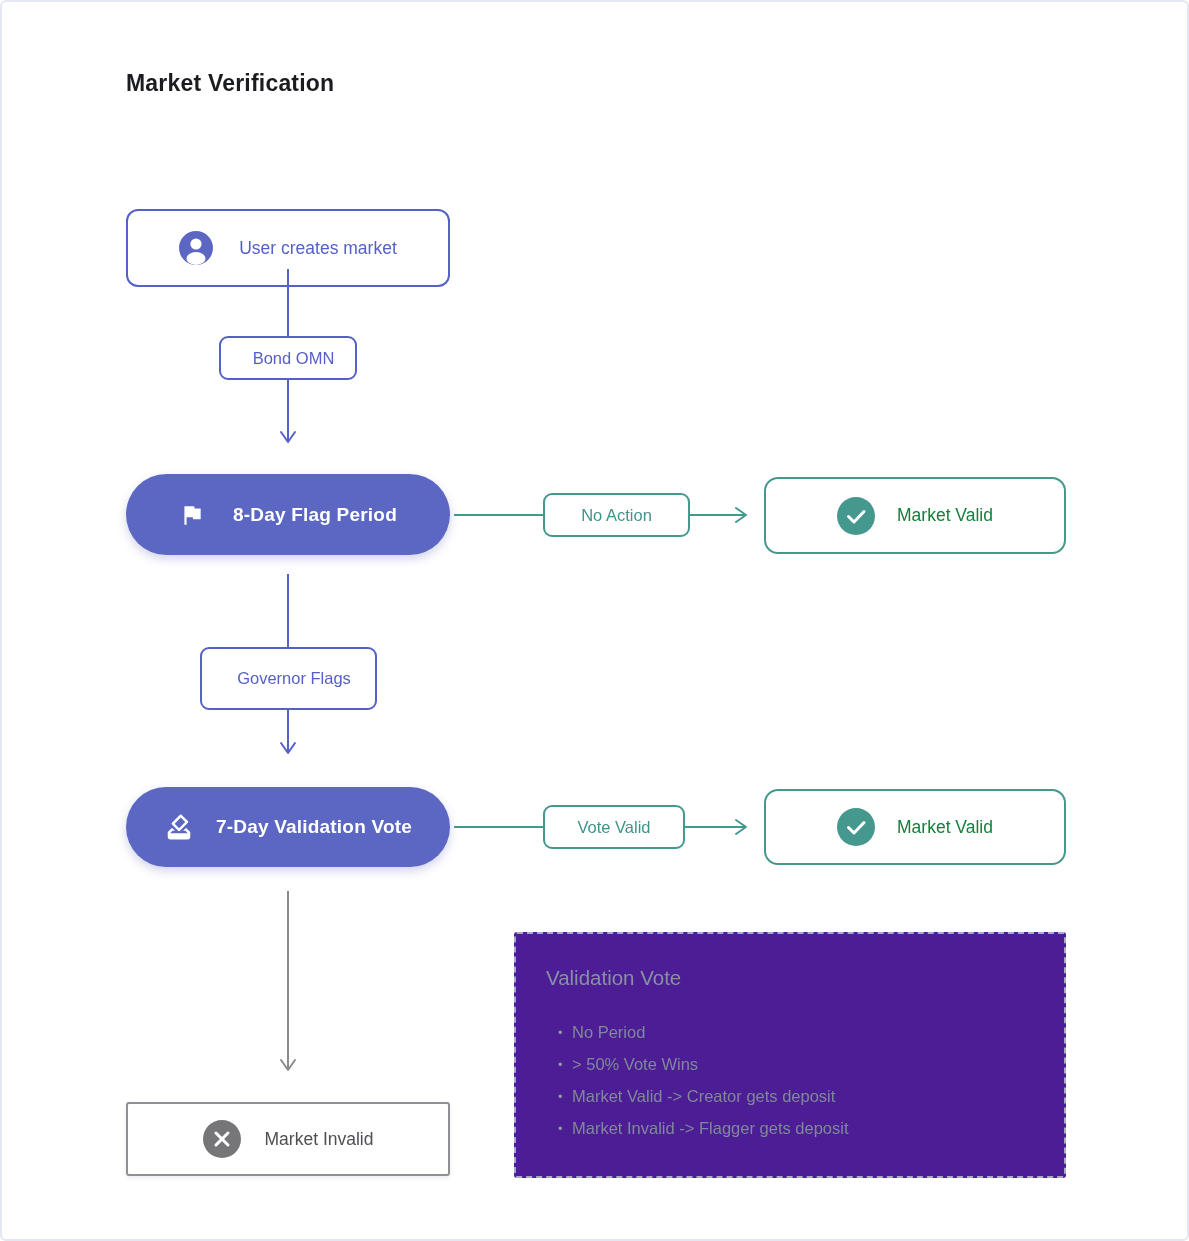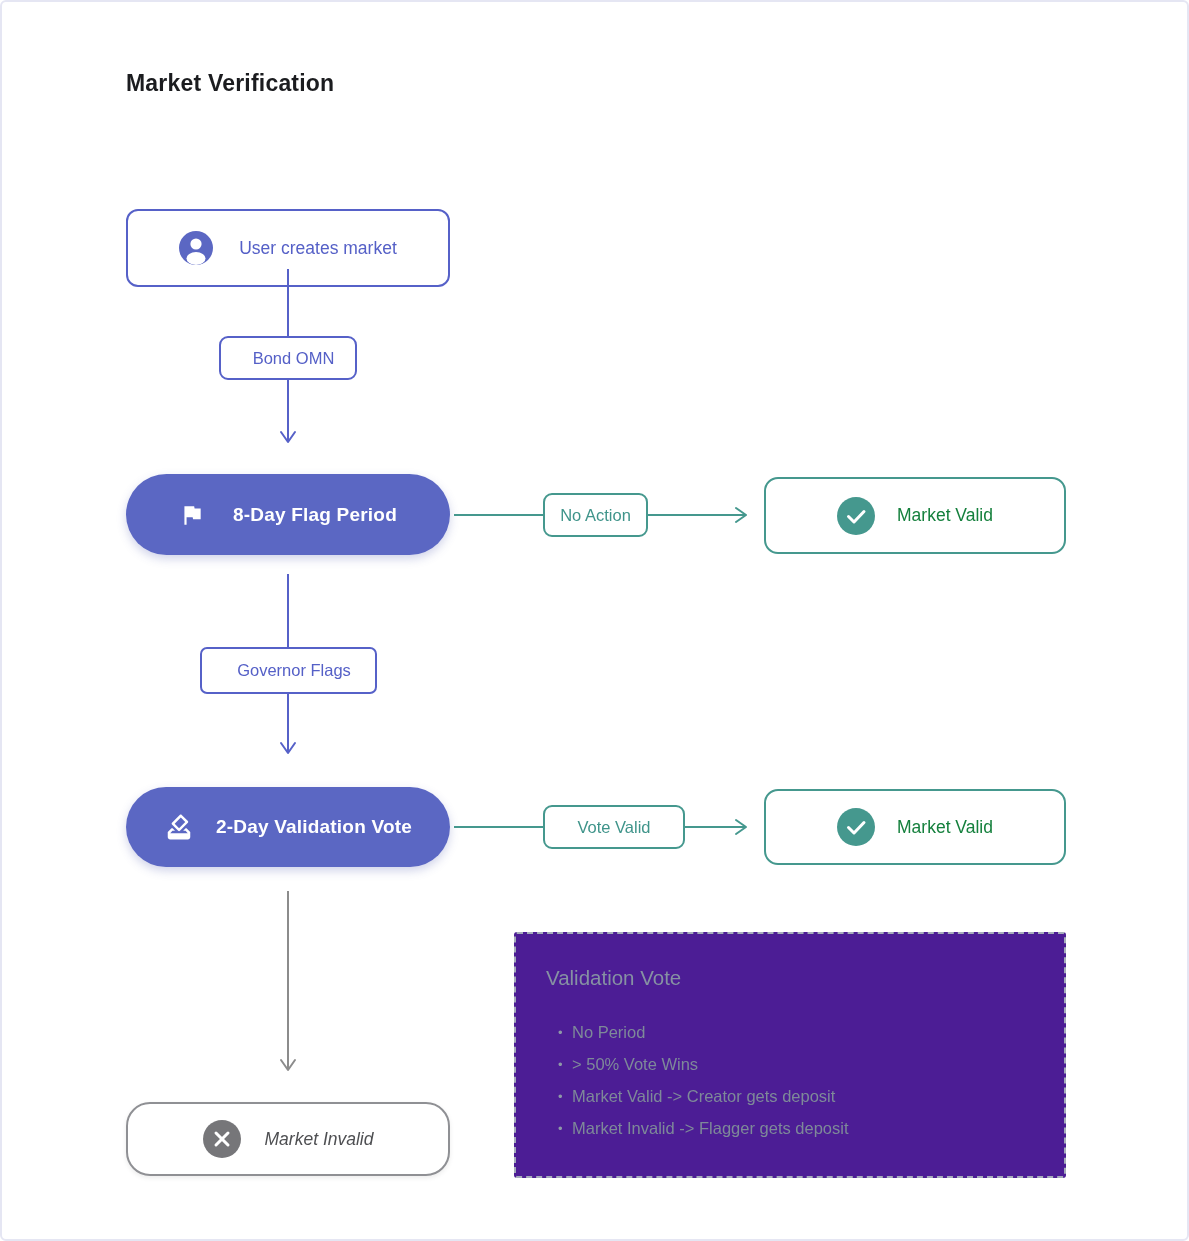--- a/index.html
+++ b/index.html
@@ -18,21 +18,21 @@
   }
   .node .lbl{white-space:nowrap;}
   .box-indigo{border:2px solid #5661c8;border-radius:12px;margin-top:45px;}
   .box-indigo .lbl{color:#5560c7;font-size:17.5px;font-weight:500;}
   .pill{
     background:#5b67c3;border-radius:41px;box-shadow:0 4px 10px rgba(70,82,170,.25);
   }
   .pill .lbl{color:#ffffff;font-size:19px;font-weight:700;letter-spacing:.2px;}
   .box-teal{border:2px solid #45988e;border-radius:14px;}
   .box-teal .lbl{color:#15803d;font-size:17.5px;font-weight:500;}
-  .box-gray{border:2px solid #8f9094;border-radius:24px;box-shadow:0 2px 5px rgba(0,0,0,.08);font-style:italic;}
+  .box-gray{border:2px solid #8f9094;border-radius:3px;box-shadow:0 2px 5px rgba(0,0,0,.08);}
   .box-gray .lbl{color:#4e4f52;font-size:17.5px;font-weight:500;}
   
   .edge-label{
     display:flex;align-items:center;justify-content:center;box-sizing:border-box;background:#fff;
     border-radius:9px;z-index:3;font-size:16.5px;font-weight:500;white-space:nowrap;
   }
   .edge-indigo{border:2px solid #5661c8;color:#5560c7;padding-left:11px;}
   .edge-teal{border:2px solid #45988e;color:#3f948a;}
   .edge-gray{border:2px solid #9c9da1;color:#434447;box-shadow:0 2px 5px rgba(0,0,0,.08);}
   .connector{position:absolute;z-index:1;overflow:visible;}
@@ -90,45 +90,45 @@
     <svg class="icon" width="26" height="26" viewBox="0 0 24 24">
       <path d="M14.4 6L14 4H5v17h2v-7h5.6l.4 2h7V6z" fill="#ffffff"></path>
     </svg>
     <span class="lbl">8-Day Flag Period</span>
   </div>
 
   <svg class="connector" style="left:452px;top:505px;" width="302" height="16">
     <line x1="0" y1="8" x2="292" y2="8" stroke="#45988e" stroke-width="2"></line>
     <polyline points="282,1 292,8 282,15" fill="none" stroke="#45988e" stroke-width="2" stroke-linecap="round" stroke-linejoin="round"></polyline>
   </svg>
-  <div class="abs edge-label edge-teal" style="left:541px;top:491px;width:105px;height:44px;">
+  <div class="abs edge-label edge-teal" style="left:541px;top:491px;width:147px;height:44px;">
     <span>No Action</span>
   </div>
 
   <div class="abs node box-teal" style="left:762px;top:475px;width:302px;height:77px;gap:22px;">
     <svg class="icon" width="38" height="38" viewBox="0 0 38 38">
       <circle cx="19" cy="19" r="19" fill="#45988e"></circle>
       <polyline points="11.5,19.5 17,25 27,14.5" fill="none" stroke="#ffffff" stroke-width="3" stroke-linecap="round" stroke-linejoin="round"></polyline>
     </svg>
     <span class="lbl">Market Valid</span>
   </div>
 
   <svg class="connector" style="left:277px;top:571px;" width="18" height="190">
     <line x1="9" y1="1" x2="9" y2="179" stroke="#5661c8" stroke-width="2"></line>
     <polyline points="2,170 9,180 16,170" fill="none" stroke="#5661c8" stroke-width="2" stroke-linecap="round" stroke-linejoin="round"></polyline>
   </svg>
-  <div class="abs edge-label edge-indigo" style="left:198px;top:645px;width:177px;height:47px;border-radius:7px;">
+  <div class="abs edge-label edge-indigo" style="left:198px;top:645px;width:177px;height:63px;">
     <span>Governor Flags</span>
   </div>
 
   <div class="abs node pill" style="left:124px;top:785px;width:324px;height:80px;gap:22px;">
     <svg class="icon" width="30" height="30" viewBox="0 0 24 24">
       <path fill="#ffffff" d="M18 13h-.68l-2 2h1.91L19 17H5l1.78-2h2.05l-2-2H6l-3 3v4c0 1.1.89 2 1.99 2H19c1.1 0 2-.9 2-2v-4l-3-3zm-1-5.05l-4.95 4.95-3.54-3.54 4.95-4.95L17 7.95zm-4.24-5.66L6.39 8.66c-.39.39-.39 1.02 0 1.41l4.95 4.95c.39.39 1.02.39 1.41 0l6.36-6.36c.39-.39.39-1.02 0-1.41L14.16 2.3c-.38-.4-1.01-.4-1.4-.01z"></path>
     </svg>
-    <span class="lbl">2-Day Validation Vote</span>
+    <span class="lbl">7-Day Validation Vote</span>
   </div>
 
   <svg class="connector" style="left:452px;top:817px;" width="302" height="16">
     <line x1="0" y1="8" x2="292" y2="8" stroke="#45988e" stroke-width="2"></line>
     <polyline points="282,1 292,8 282,15" fill="none" stroke="#45988e" stroke-width="2" stroke-linecap="round" stroke-linejoin="round"></polyline>
   </svg>
   <div class="abs edge-label edge-teal" style="left:541px;top:803px;width:142px;height:44px;">
     <span>Vote Valid</span>
   </div>
 

